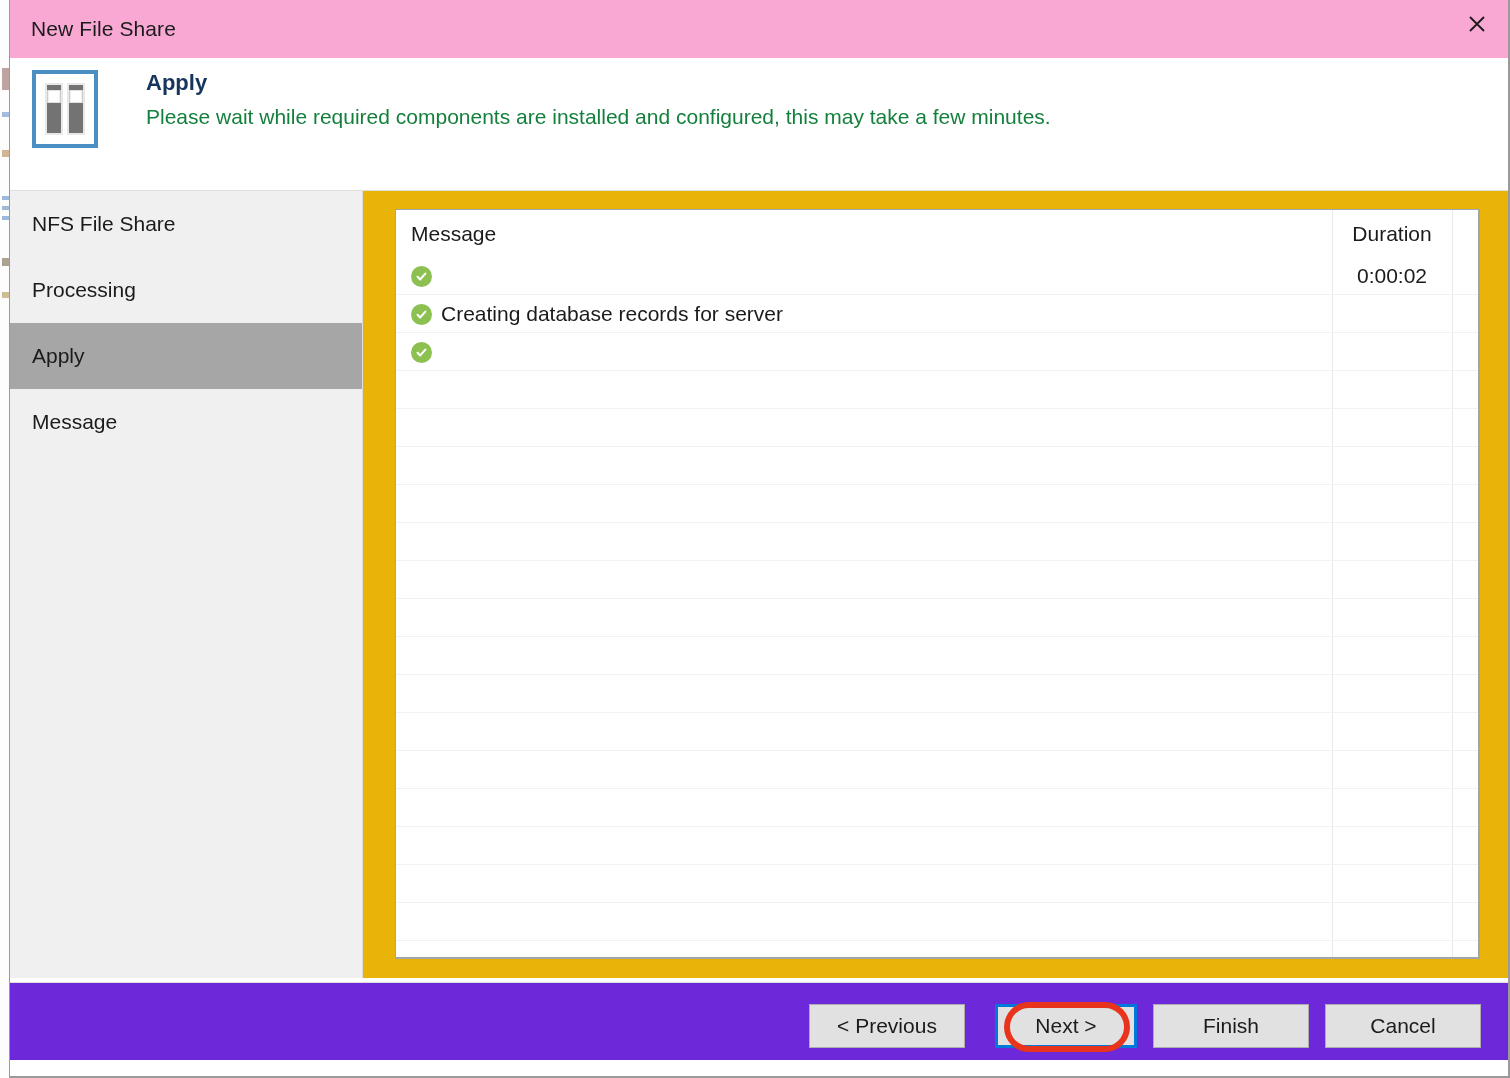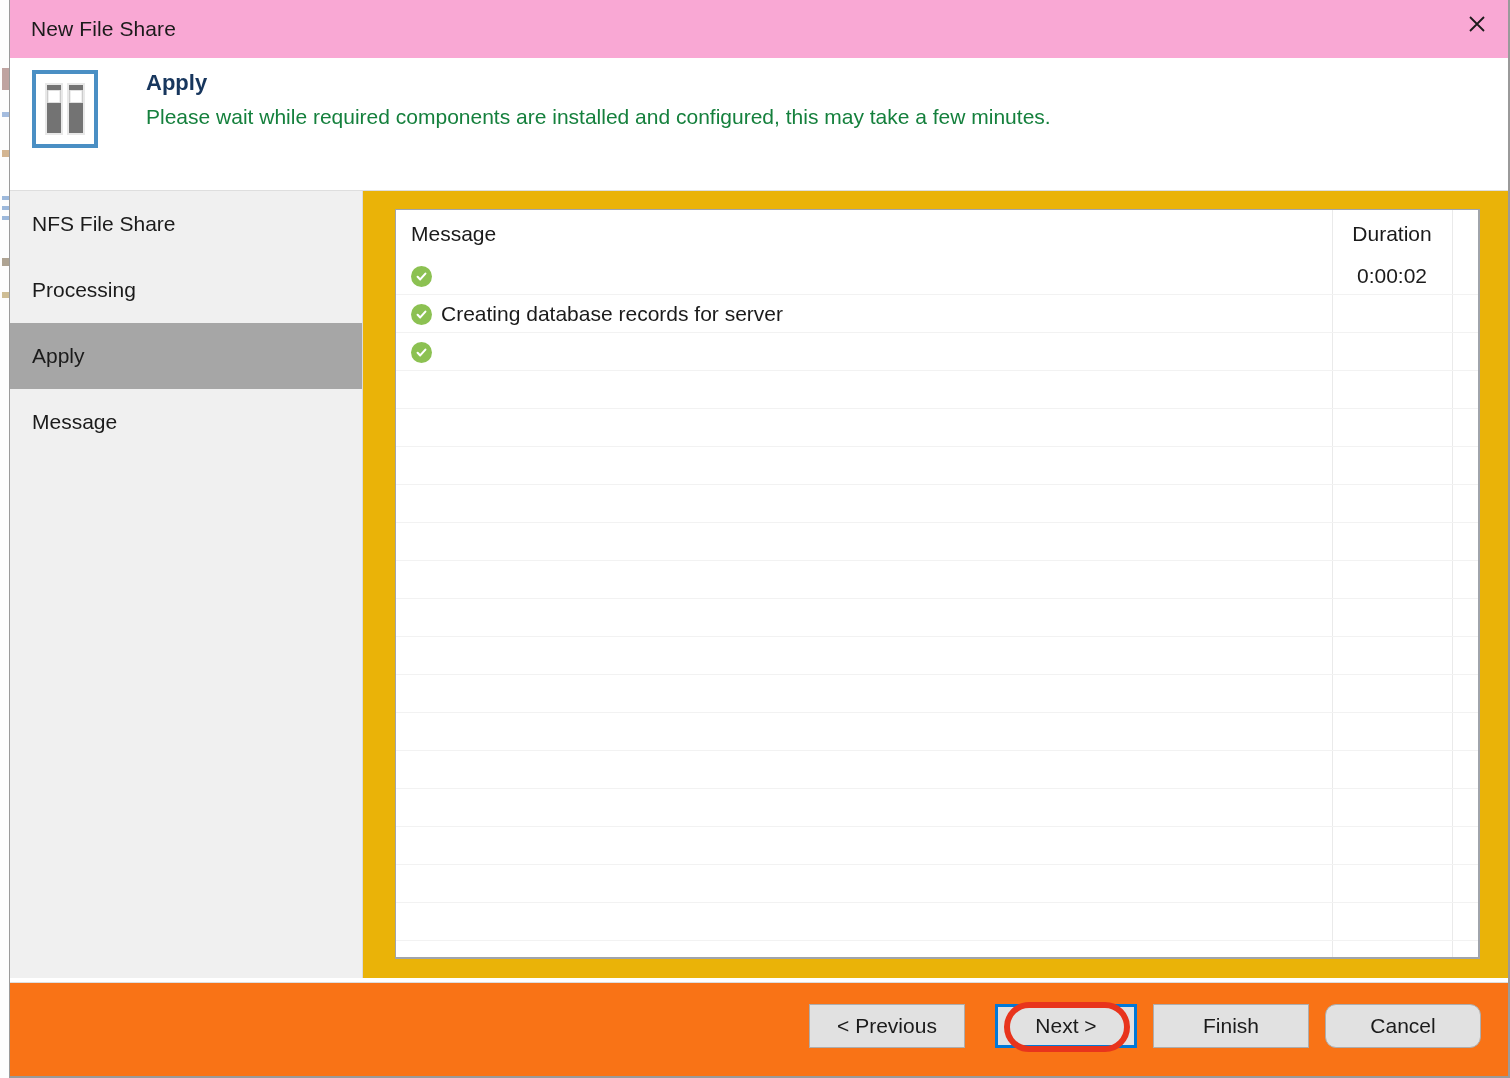--- a/index.html
+++ b/index.html
@@ -238,45 +238,45 @@
     display: flex;
     align-items: center;
     justify-content: center;
     font-size: 21px;
     color: #1b1b1b;
   }
 
   
   #footer {
     position: absolute;
-    left: 0; bottom: 0;
+    left: 0; bottom: 16px;
     width: 100%;
-    height: 94px;
-    background: #f97316;
+    height: 78px;
+    background: #6d28d9;
     border-top: 1px solid #dedede;
   }
   .btn {
     position: absolute;
     top: 21px;
     height: 44px;
     background: #e1e1e1;
     border: 1px solid #adadad;
     font-family: "Liberation Sans", sans-serif;
     font-size: 21px;
     color: #1b1b1b;
     cursor: default;
     display: flex;
     align-items: center;
     justify-content: center;
   }
   #btn-previous { left: 799px; width: 156px; }
   #btn-next     { left: 985px; width: 142px; top: 21px;
                   border: 3px solid #0078d7; background:#e1e1e1; }
   #btn-finish   { left: 1143px; width: 156px; }
-  #btn-cancel   { left: 1315px; width: 156px; border-radius: 11px; }
+  #btn-cancel   { left: 1315px; width: 156px; }
 
   
   #next-annotation {
     position: absolute;
     left: 994px;
     top: 19px;
     width: 126px;
     height: 50px;
     border: 6px solid #e8341c;
     border-radius: 26px;

